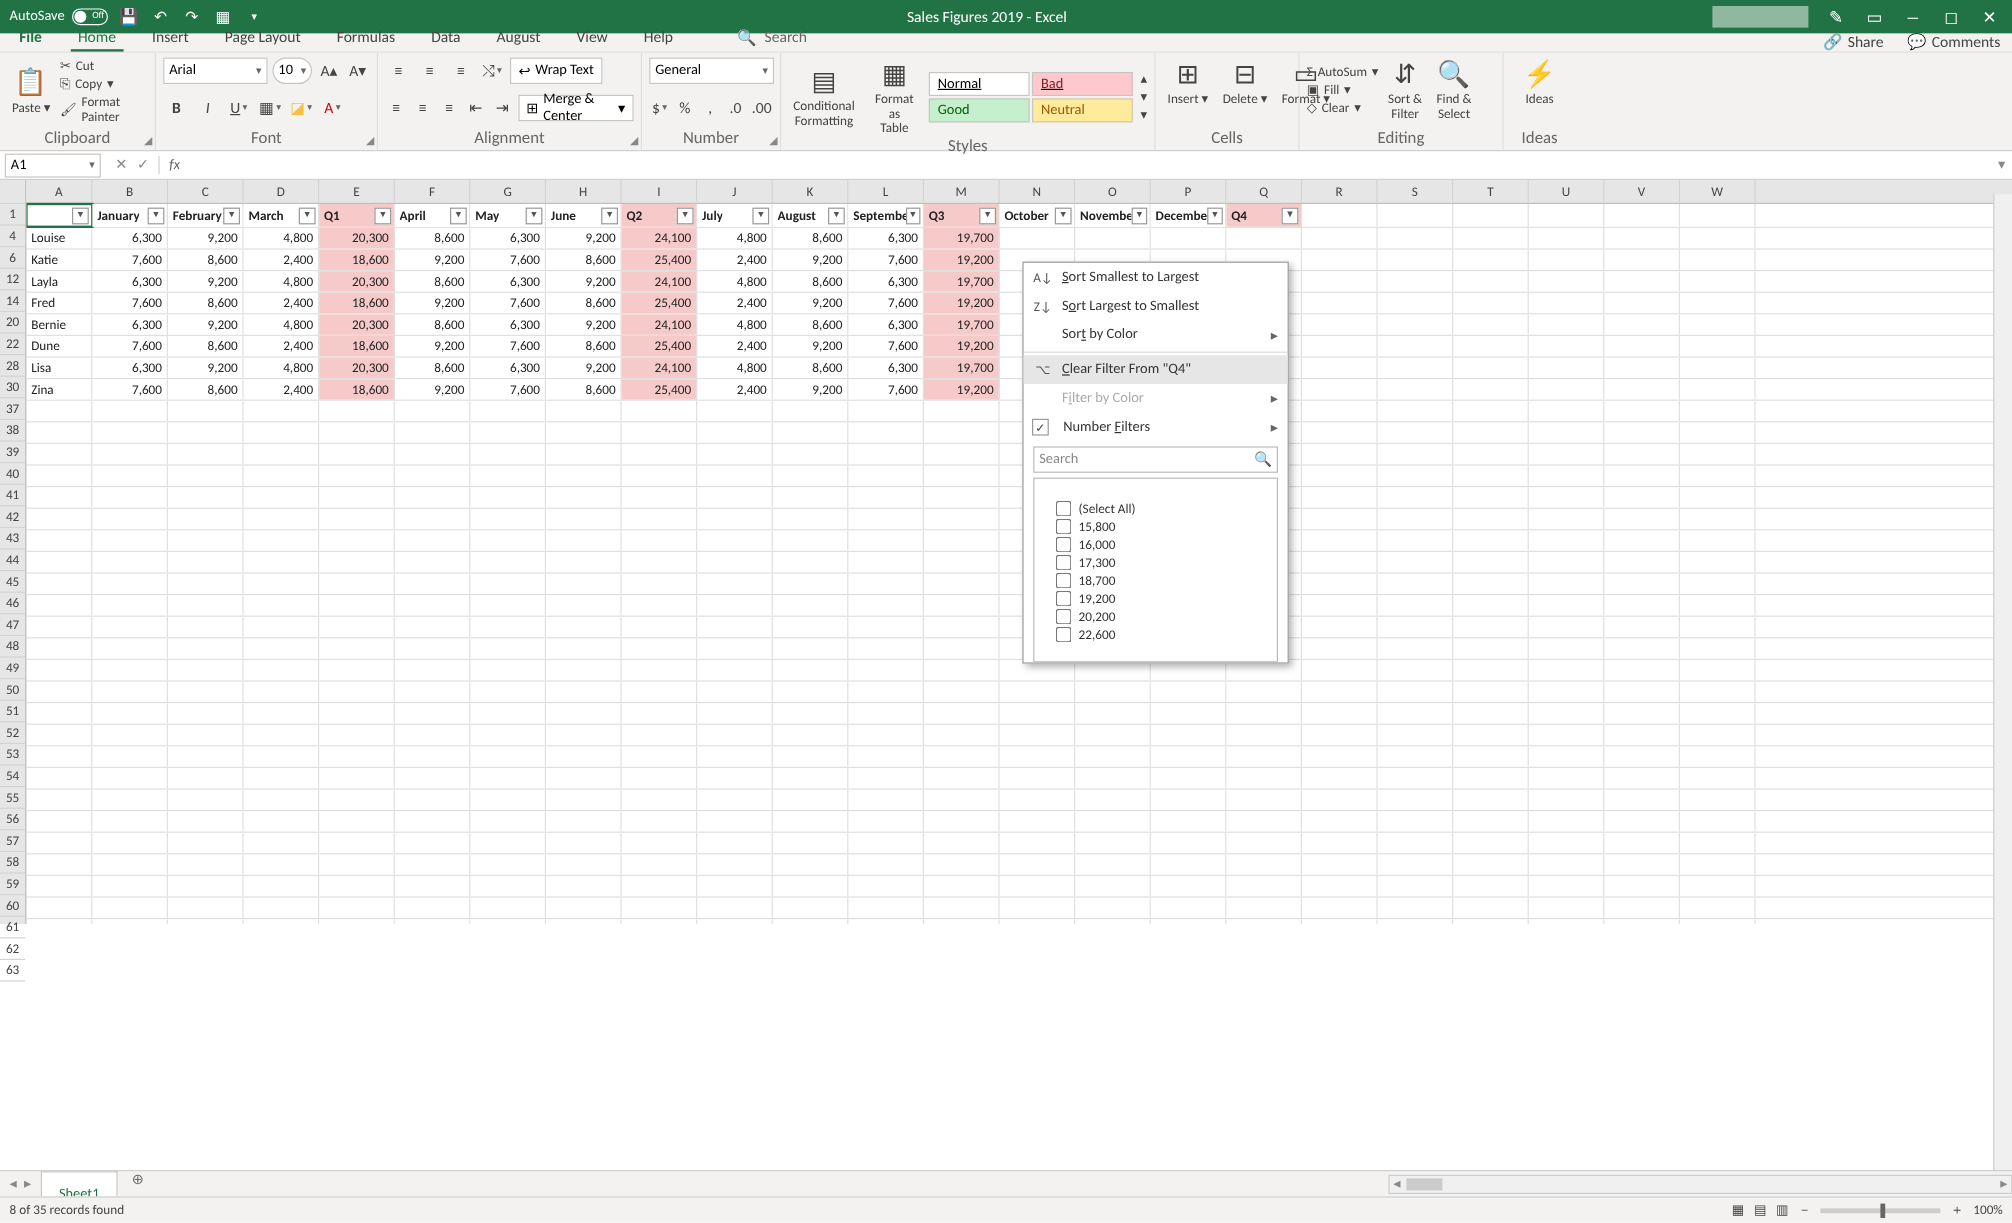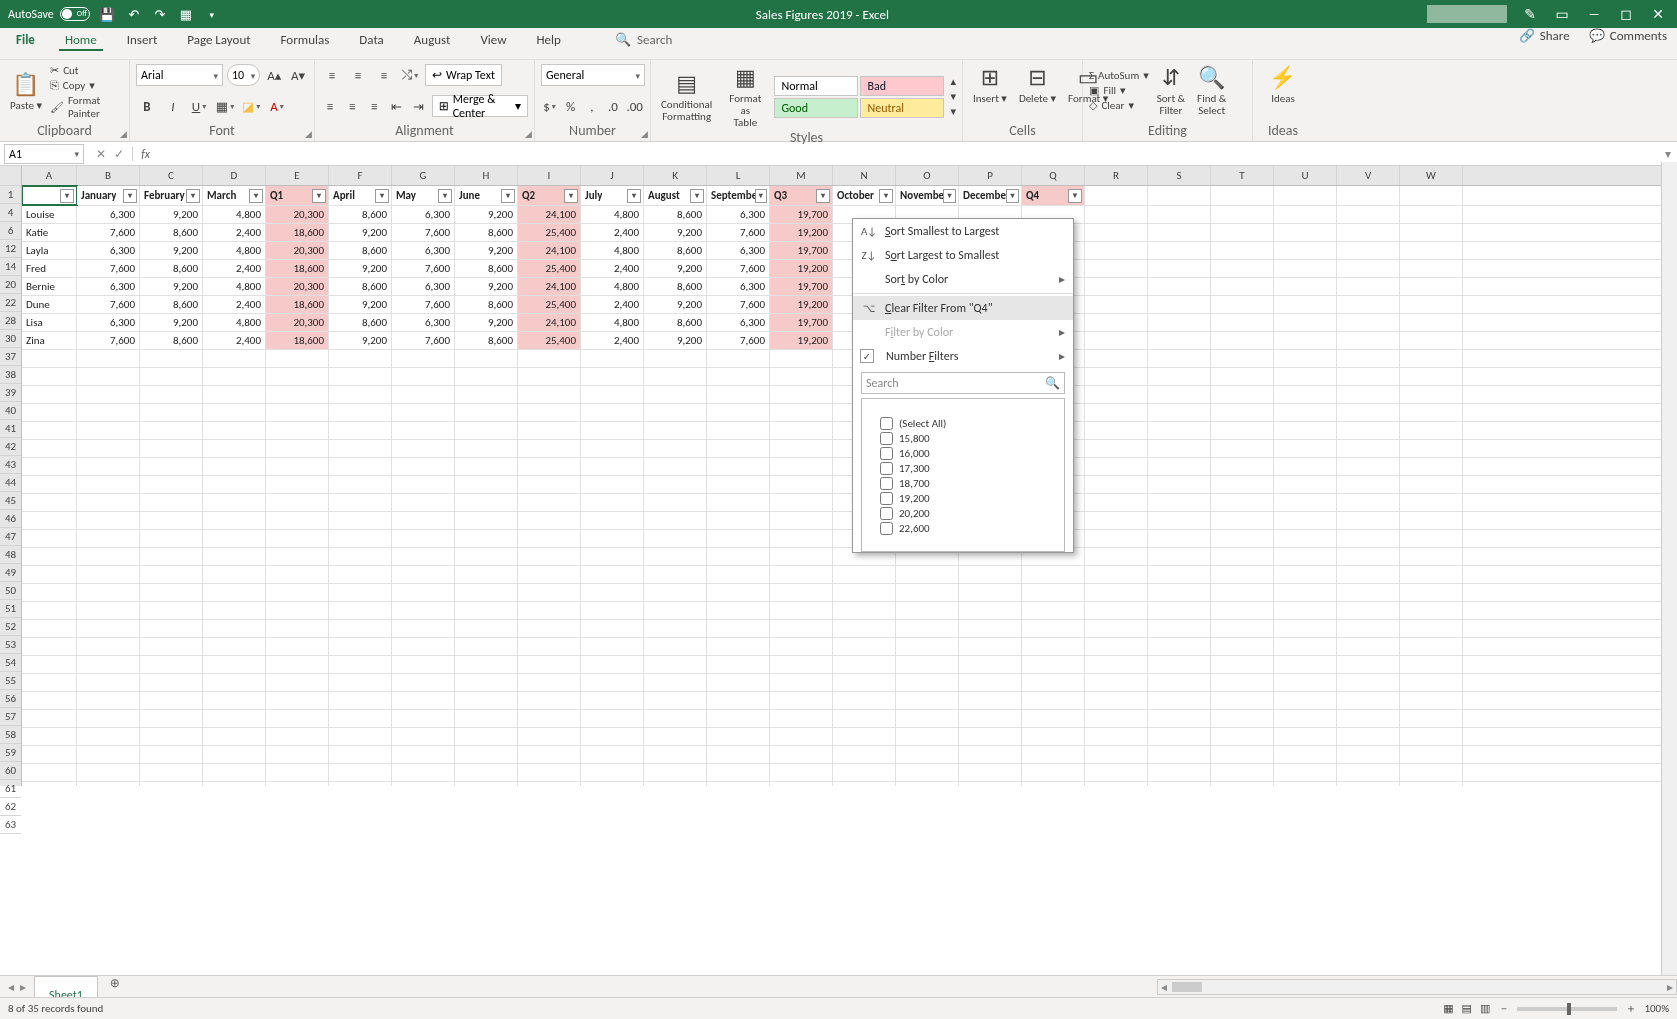--- a/index.html
+++ b/index.html
@@ -11,21 +11,21 @@
 .titlebar .autosave { display:flex; align-items:center; gap:6px; }
 .titlebar .toggle { width:30px; height:14px; border:1px solid #fff; border-radius:7px; position:relative; font-size:8px; display:flex; justify-content:flex-end; padding:0 2px; }
 .titlebar .toggle::before { content:""; width:10px; height:10px; border-radius:50%; background:#fff; position:absolute; left:1px; top:1px; }
 .qat-icon { width:16px; height:16px; display:flex; align-items:center; justify-content:center; font-size:13px; }
 .titlebar .center { flex:1; text-align:center; font-size:13px; }
 .titlebar .right { display:flex; align-items:center; gap:14px; padding:0 10px; }
 .wc { width:18px; text-align:center; font-size:14px; }
 .userbox { width:80px; height:18px; background:#8fb89f; }
 
 
-.ribbontabs { height:32px; background:#f3f2f1; display:flex; align-items:flex-start; padding:0 10px; font-size:13px; border-bottom:1px solid #e1dfdd; justify-content:space-between;}
+.ribbontabs { height:16px; background:#f3f2f1; display:flex; align-items:flex-end; padding:0 10px; font-size:13px; border-bottom:1px solid #e1dfdd; justify-content:space-between;}
 .ribbontabs .tabs { display:flex; gap:18px; align-items:center; }
 .ribbontabs .tab { padding:4px 6px; color:#444; }
 .ribbontabs .tab.file { color:#217346; font-weight:600;}
 .ribbontabs .tab.active { color:#217346; border-bottom:2px solid #217346; padding-bottom:2px;}
 .ribbontabs .search { margin-left:30px; color:#666; display:flex; gap:6px; align-items:center;}
 .ribbontabs .right { display:flex; gap:20px; color:#444; }
 .ribbontabs .right span { display:flex; gap:4px; align-items:center;}
 
 
 .ribbon { height:82px; background:#f3f2f1; border-bottom:1px solid #d0d0d0; display:flex; font-size:12px; }
@@ -38,21 +38,21 @@
 .btn-v .lb { font-size:11px; line-height:1.1; text-align:center; white-space:nowrap;}
 .mini { display:flex; flex-direction:column; gap:2px; font-size:11px; color:#444;}
 .mini div { display:flex; align-items:center; gap:4px;}
 .combo { border:1px solid #c8c6c4; background:#fff; height:22px; display:flex; align-items:center; padding:0 4px; font-size:12px; justify-content:space-between;}
 .combo::after { content:"▾"; color:#666; font-size:9px; margin-left:4px;}
 .iconbtn { width:22px; height:22px; display:flex; align-items:center; justify-content:center; border:1px solid transparent; font-size:13px; color:#444;}
 .iconbtn.dd::after { content:"▾"; font-size:8px; margin-left:2px; color:#666;}
 .checkbtn { border:1px solid #c8c6c4; background:#fff; padding:0 6px; height:22px; display:flex; align-items:center; gap:4px; font-size:12px;}
 .style-cell { width:84px; height:20px; border:1px solid #c8c6c4; display:flex; align-items:center; padding:0 6px; font-size:12px;}
 .style-normal { background:#fff;}
-.style-bad { background:#ffc7ce; color:#0f172a;}
+.style-bad { background:#ffc7ce; color:#7f1d1d;}
 .style-good { background:#c6efce; color:#006100;}
 .style-neutral { background:#ffeb9c; color:#9c5700;}
 
 
 .fxbar { height:24px; border-bottom:1px solid #d0d0d0; display:flex; align-items:center; font-size:12px;}
 .namebox { width:80px; border:1px solid #c8c6c4; height:20px; margin:0 4px; padding:0 4px; display:flex; align-items:center; justify-content:space-between;}
 .namebox::after { content:"▾"; color:#666; font-size:9px;}
 .fxbar .icons { display:flex; gap:8px; padding:0 8px; border-right:1px solid #d0d0d0; color:#888;}
 .fxbar .fx { padding:0 8px; font-style:italic; color:#666;}
 .fxinput { flex:1; height:20px; border:none; padding:0 6px;}
@@ -241,21 +241,21 @@
           <span class="ic">▤</span>
           <span class="lb" style="white-space:pre-line;">Conditional
 Formatting</span>
         </div>
       <div class="btn-v">
           <span class="ic">▦</span>
           <span class="lb" style="white-space:pre-line;">Format as
 Table</span>
         </div>
       <div style="display:flex; flex-direction:column; gap:2px;">
-        <div style="display:flex; gap:2px;">
+        <div style="display:flex; gap:2px;text-decoration:underline;">
           <div class="style-cell style-normal">Normal</div>
           <div class="style-cell style-bad">Bad</div>
         </div>
         <div style="display:flex; gap:2px;">
           <div class="style-cell style-good">Good</div>
           <div class="style-cell style-neutral">Neutral</div>
         </div>
       </div>
       <div class="mini" style="margin-left:2px;">
         <div>▴</div>

